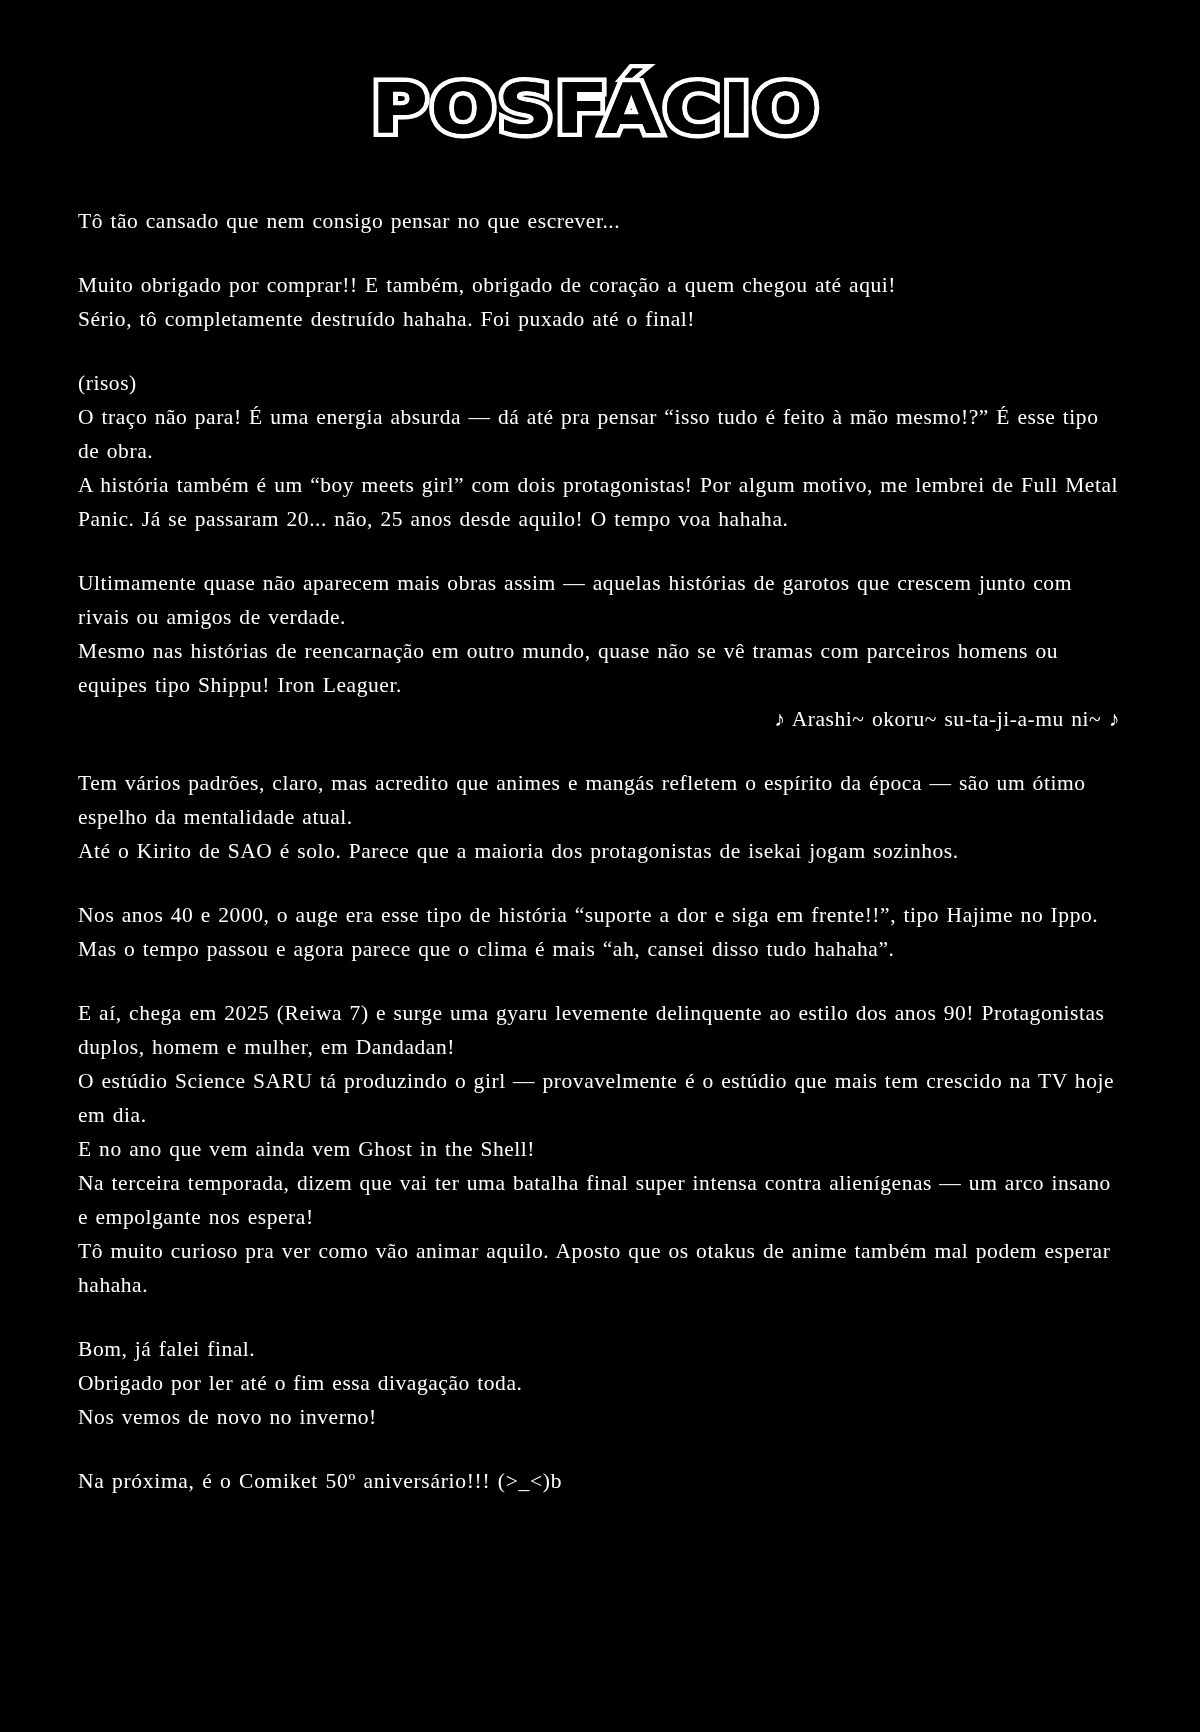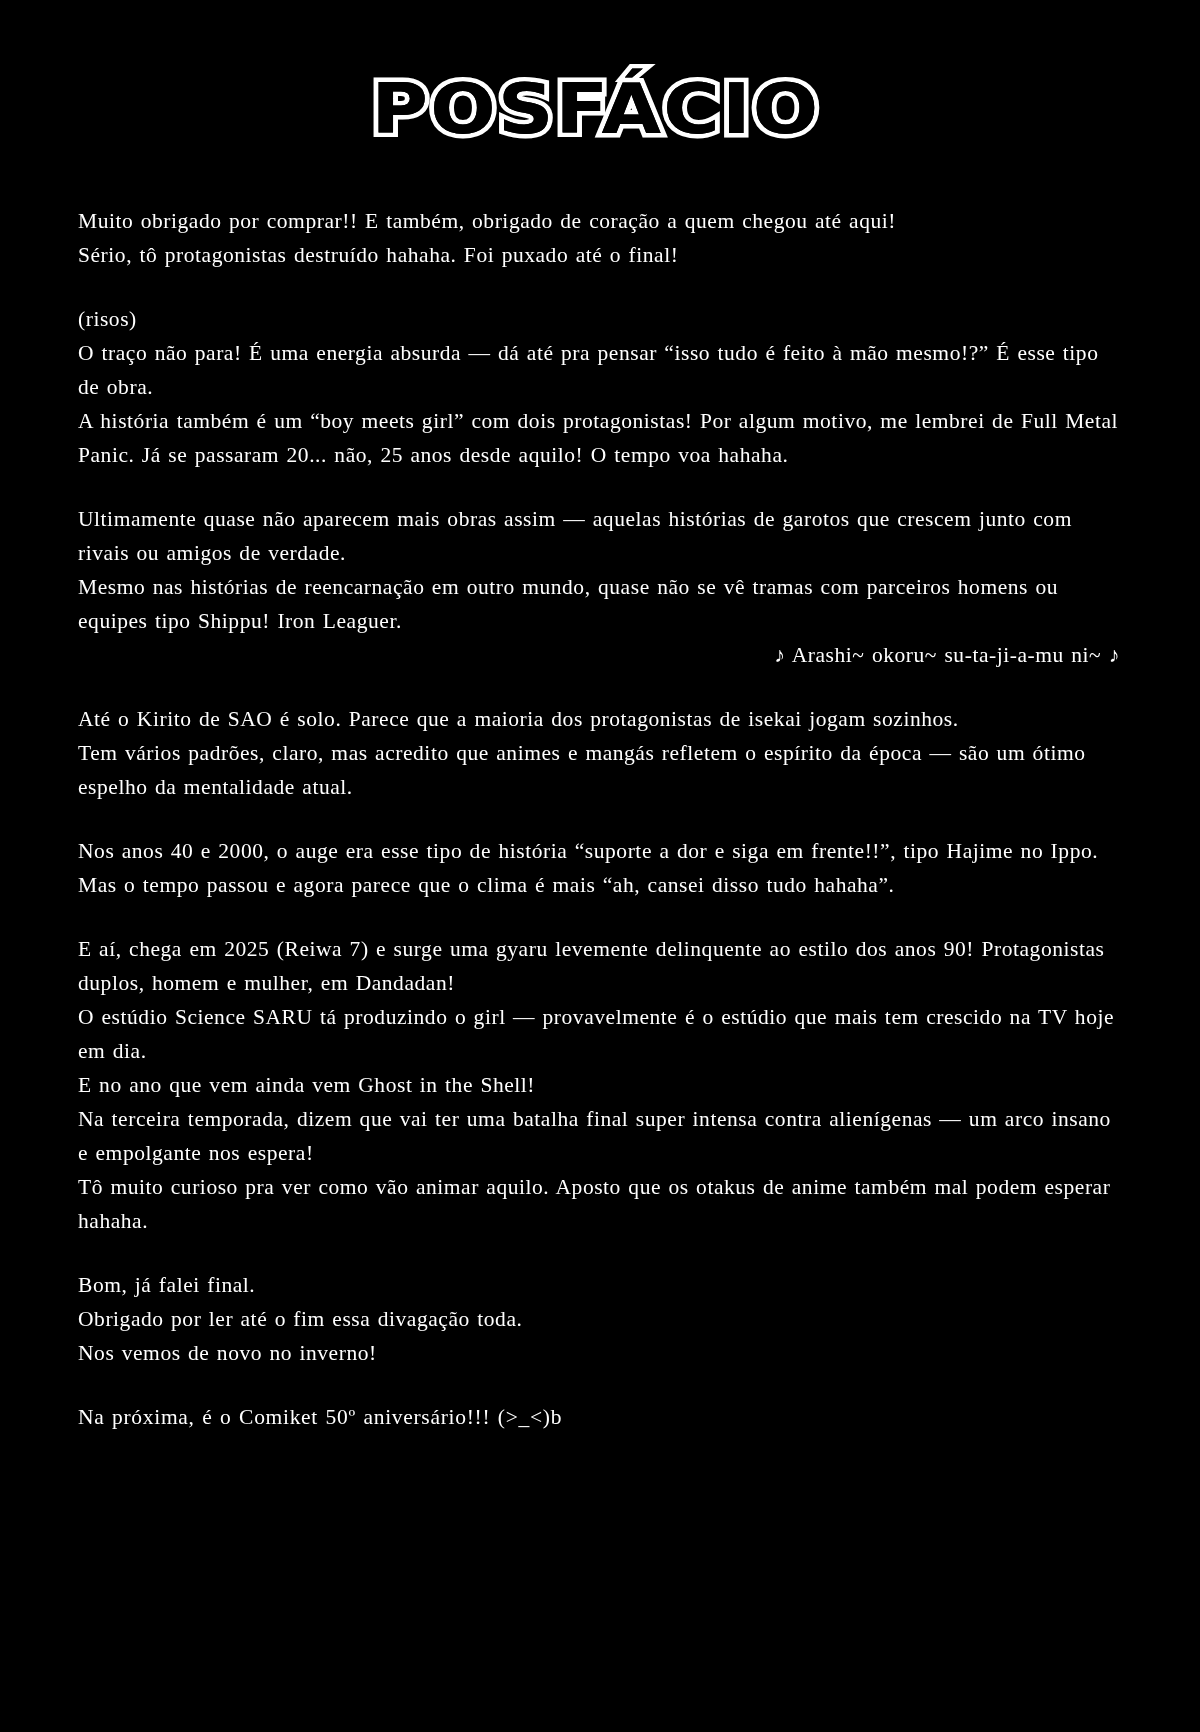--- a/index.html
+++ b/index.html
@@ -84,41 +84,44 @@
 <body>
 
 <div class="page">
 
   <div class="title-wrap">
     <div class="title">POSFÁCIO</div>
   </div>
 
   <div class="body-block">
 
+    <div class="para">
+      <div class="line">Tô tão cansado que nem consigo pensar no que escrever...</div>
+    </div>
 
     <div class="para">
       <div class="line">Muito obrigado por comprar!! E também, obrigado de coração a quem chegou até aqui!</div>
-      <div class="line">Sério, tô protagonistas destruído hahaha. Foi puxado até o final!</div>
+      <div class="line">Sério, tô completamente destruído hahaha. Foi puxado até o final!</div>
     </div>
 
     <div class="para">
       <div class="line">(risos)</div>
       <div class="line">O traço não para! É uma energia absurda — dá até pra pensar “isso tudo é feito à mão mesmo!?” É esse tipo de obra.</div>
       <div class="line">A história também é um “boy meets girl” com dois protagonistas! Por algum motivo, me lembrei de Full Metal Panic. Já se passaram 20... não, 25 anos desde aquilo! O tempo voa hahaha.</div>
     </div>
 
     <div class="para">
       <div class="line">Ultimamente quase não aparecem mais obras assim — aquelas histórias de garotos que crescem junto com rivais ou amigos de verdade.</div>
       <div class="line">Mesmo nas histórias de reencarnação em outro mundo, quase não se vê tramas com parceiros homens ou equipes tipo Shippu! Iron Leaguer.</div>
       <div class="line note">♪ Arashi~ okoru~ su-ta-ji-a-mu ni~ ♪</div>
     </div>
 
     <div class="para">
+      <div class="line">Tem vários padrões, claro, mas acredito que animes e mangás refletem o espírito da época — são um ótimo espelho da mentalidade atual.</div>
       <div class="line">Até o Kirito de SAO é solo. Parece que a maioria dos protagonistas de isekai jogam sozinhos.</div>
-      <div class="line">Tem vários padrões, claro, mas acredito que animes e mangás refletem o espírito da época — são um ótimo espelho da mentalidade atual.</div>
     </div>
 
     <div class="para">
       <div class="line">Nos anos 40 e 2000, o auge era esse tipo de história “suporte a dor e siga em frente!!”, tipo Hajime no Ippo.</div>
       <div class="line">Mas o tempo passou e agora parece que o clima é mais “ah, cansei disso tudo hahaha”.</div>
     </div>
 
     <div class="para">
       <div class="line">E aí, chega em 2025 (Reiwa 7) e surge uma gyaru levemente delinquente ao estilo dos anos 90! Protagonistas duplos, homem e mulher, em Dandadan!</div>
       <div class="line">O estúdio Science SARU tá produzindo o girl — provavelmente é o estúdio que mais tem crescido na TV hoje em dia.</div>

